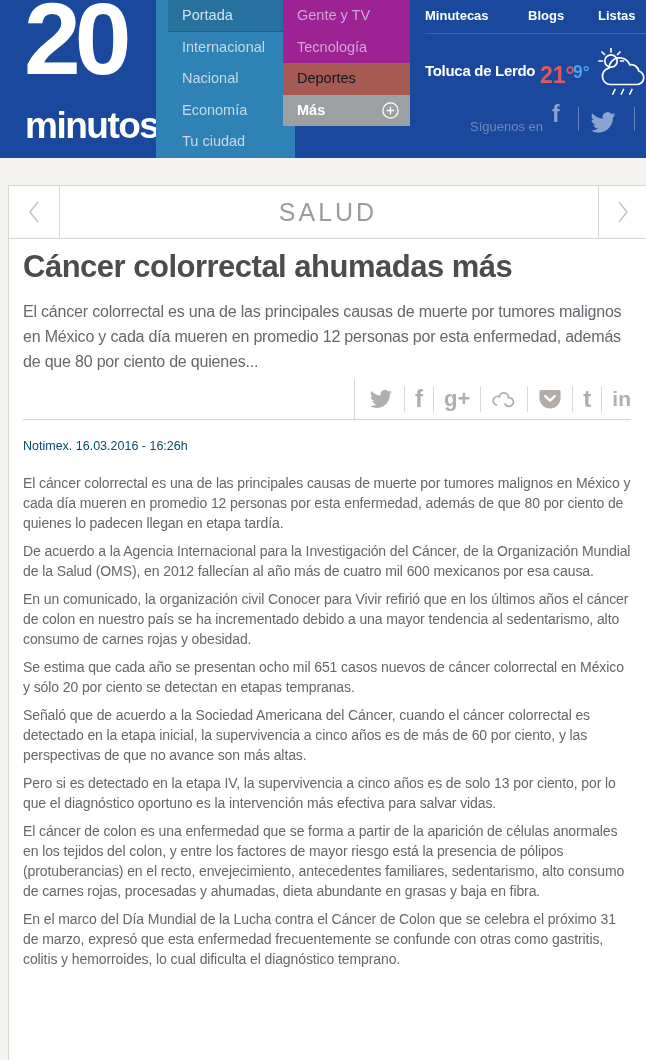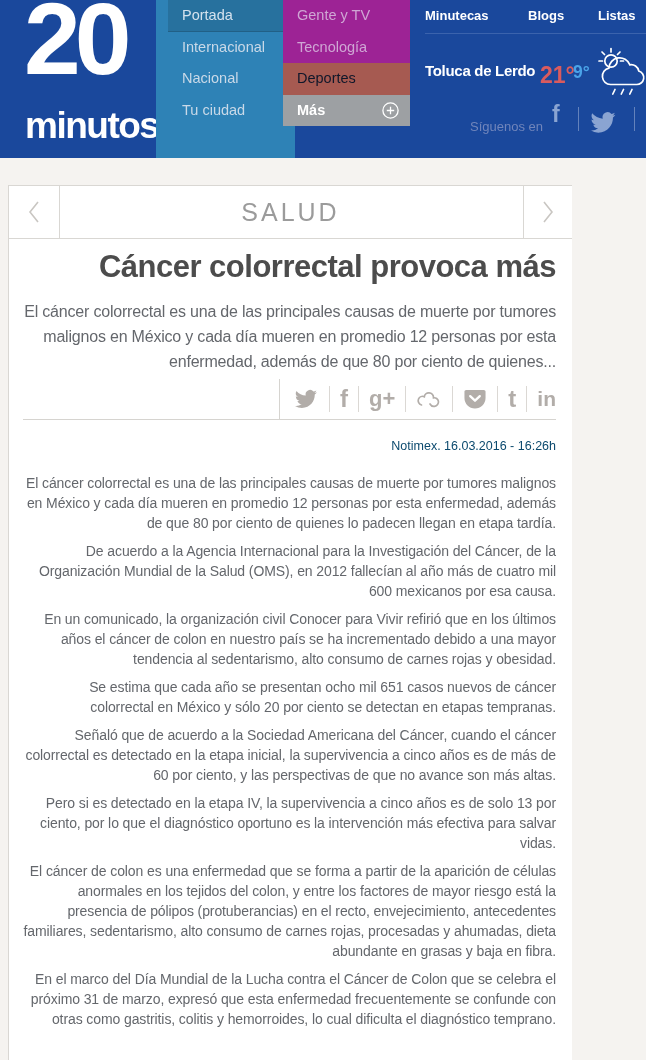--- a/index.html
+++ b/index.html
@@ -30,22 +30,22 @@
   .wx-hi{position:absolute;left:130px;top:62px;color:#d95b5e;font-weight:bold;font-size:23px;}
   .wx-lo{position:absolute;left:163px;top:62px;color:#4aa3e8;font-weight:bold;font-size:17.5px;}
   .wx-ico{position:absolute;left:185px;top:46px;}
   .follow-lbl{position:absolute;left:60px;top:119px;color:#7085bb;font-size:13px;}
   .soc{position:absolute;top:106px;color:#8aa4d2;}
   .soc-f{left:142px;font-size:23px;font-weight:bold;top:103px;}
   .soc-sep{width:1px;height:24px;background:rgba(255,255,255,.32);}
   .sep-a{left:168px;position:absolute;top:107px;} .sep-b{left:224px;position:absolute;top:107px;}
   .soc-tw{left:178px;top:110px;}
   
-  .box{position:absolute;left:8px;top:185px;width:564px;height:875px;background:#fff;
-       border:1px solid #d9d7d3;border-right:none;border-bottom:none;box-sizing:border-box;text-align:right;}
+  .box{position:absolute;left:8px;top:185px;width:639px;height:875px;background:#fff;
+       border:1px solid #d9d7d3;border-right:none;border-bottom:none;box-sizing:border-box;}
   .secbar{position:relative;height:52px;border-bottom:1px solid #d9d7d3;}
   .sec-btn{position:absolute;top:0;bottom:0;display:flex;align-items:center;justify-content:center;cursor:pointer;}
   .sec-prev{left:0;width:50px;border-right:1px solid #d9d7d3;}
   .sec-next{right:0;width:48px;border-left:1px solid #d9d7d3;}
   .sec-title{height:52px;display:flex;align-items:center;justify-content:center;
              font-size:25px;color:#9b9b9b;letter-spacing:3px;}
   .content{padding:0 16px 0 14px;}
   .title-line{font-size:31px;line-height:35px;font-weight:bold;color:#4c4c4c;letter-spacing:-.5px;}
   .title-wrap{margin-top:10px;}
   .lead{margin-top:15px;font-size:16px;line-height:25px;color:#64676c;letter-spacing:-.2px;}
@@ -66,20 +66,21 @@
 <div class="hdr">
   <div class="logo">
     <div class="logo-num">20</div>
     <div class="logo-word">minutos</div>
   </div>
 
   <div class="navcol navcol1">
     <div class="nav-item active">Portada</div>
     <div class="nav-item">Internacional</div>
     <div class="nav-item">Nacional</div>
+    <div class="nav-item">Economía</div>
     <div class="nav-item">Tu ciudad</div>
   </div>
 
   <div class="navcol navcol2">
     <div class="nav-item purple">Gente y TV</div>
     <div class="nav-item purple">Tecnología</div>
     <div class="nav-item sports">Deportes</div>
     <div class="nav-item more">
       <span>Más</span>
       <span class="plus-ico">
@@ -136,21 +137,21 @@
       <span>
         <svg width="16" height="28" viewBox="0 0 16 28">
             <polyline points="4,4 12,14 4,24" fill="none" stroke="#c9c6c2" stroke-width="1.6"></polyline>
           </svg>
       </span>
     </div>
   </div>
 
   <div class="content">
     <div class="title-wrap">
-      <div class="title-line">Cáncer colorrectal provoca más</div>
+      <div class="title-line">Cáncer colorrectal ahumadas más</div>
     </div>
 
     <div class="lead">El cáncer colorrectal es una de las principales causas de muerte por tumores malignos en México y cada día mueren en promedio 12 personas por esta enfermedad, además de que 80 por ciento de quienes...</div>
 
     <div class="share">
       <span class="lead-div"></span>
       <span>
         <svg width="26" height="22" viewBox="0 0 24 24">
             <path fill="#b2ada9" d="M23.95 4.57c-.89.39-1.83.65-2.83.78a4.93 4.93 0 0 0 2.16-2.72c-.95.56-2 .96-3.13 1.18A4.92 4.92 0 0 0 11.7 8.28 13.97 13.97 0 0 1 1.64 3.16a4.93 4.93 0 0 0 1.52 6.57 4.9 4.9 0 0 1-2.23-.62v.06c0 2.39 1.7 4.37 3.95 4.83a4.94 4.94 0 0 1-2.21.08 4.93 4.93 0 0 0 4.6 3.42A9.87 9.87 0 0 1 0 19.54a13.94 13.94 0 0 0 7.55 2.21c9.05 0 14-7.5 14-14v-.64a9.99 9.99 0 0 0 2.4-2.54z"></path>
           </svg>

